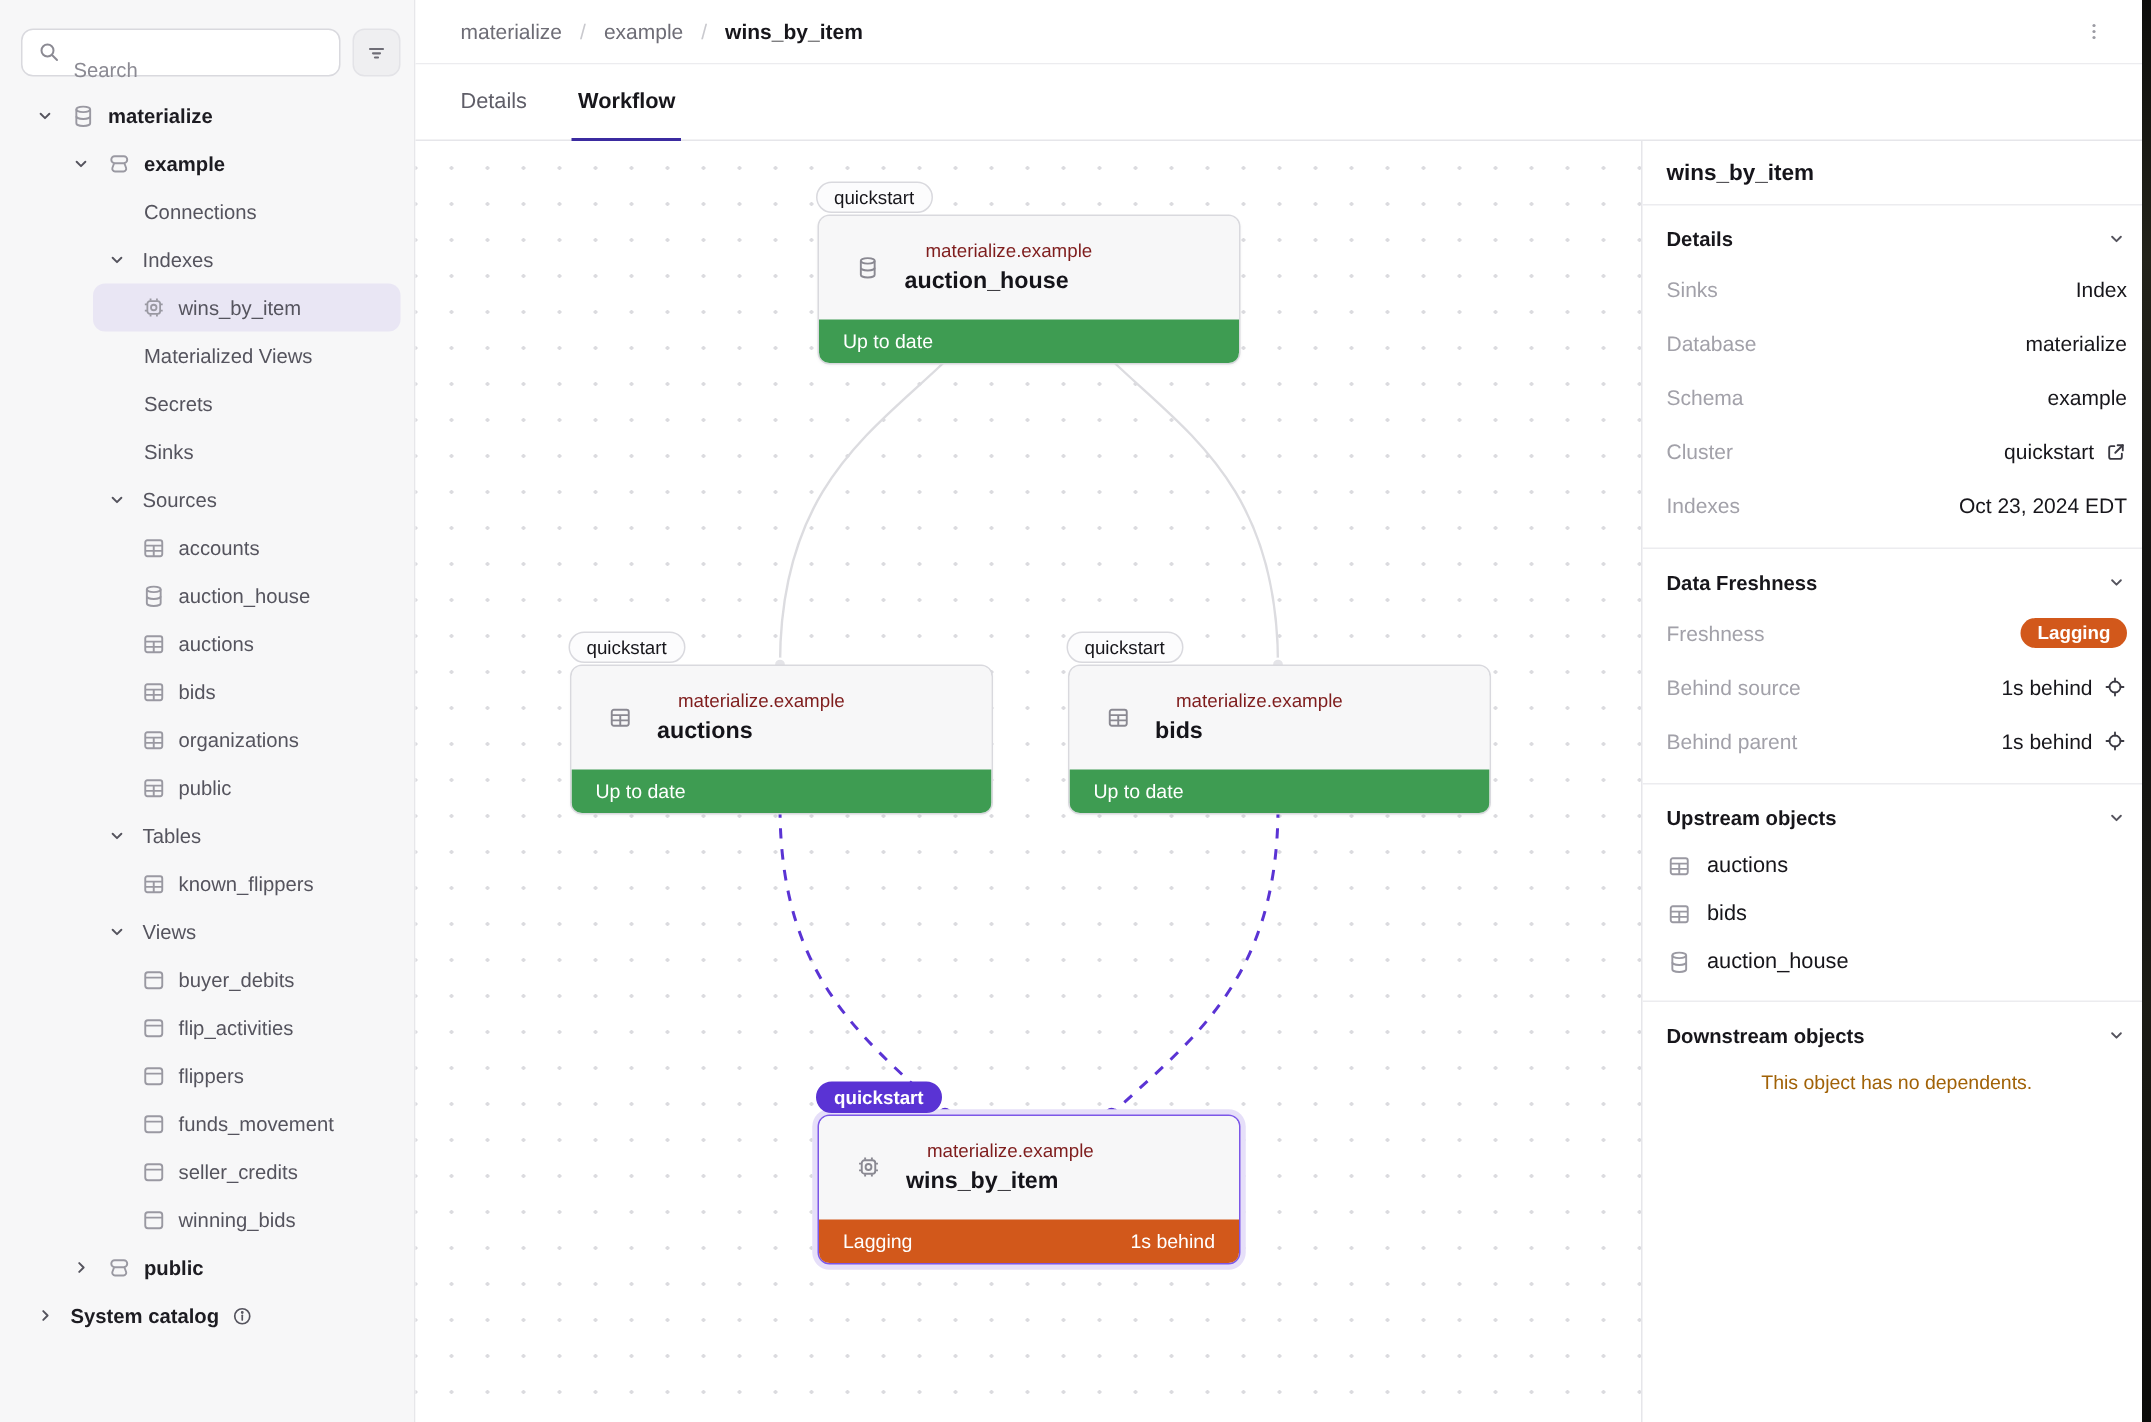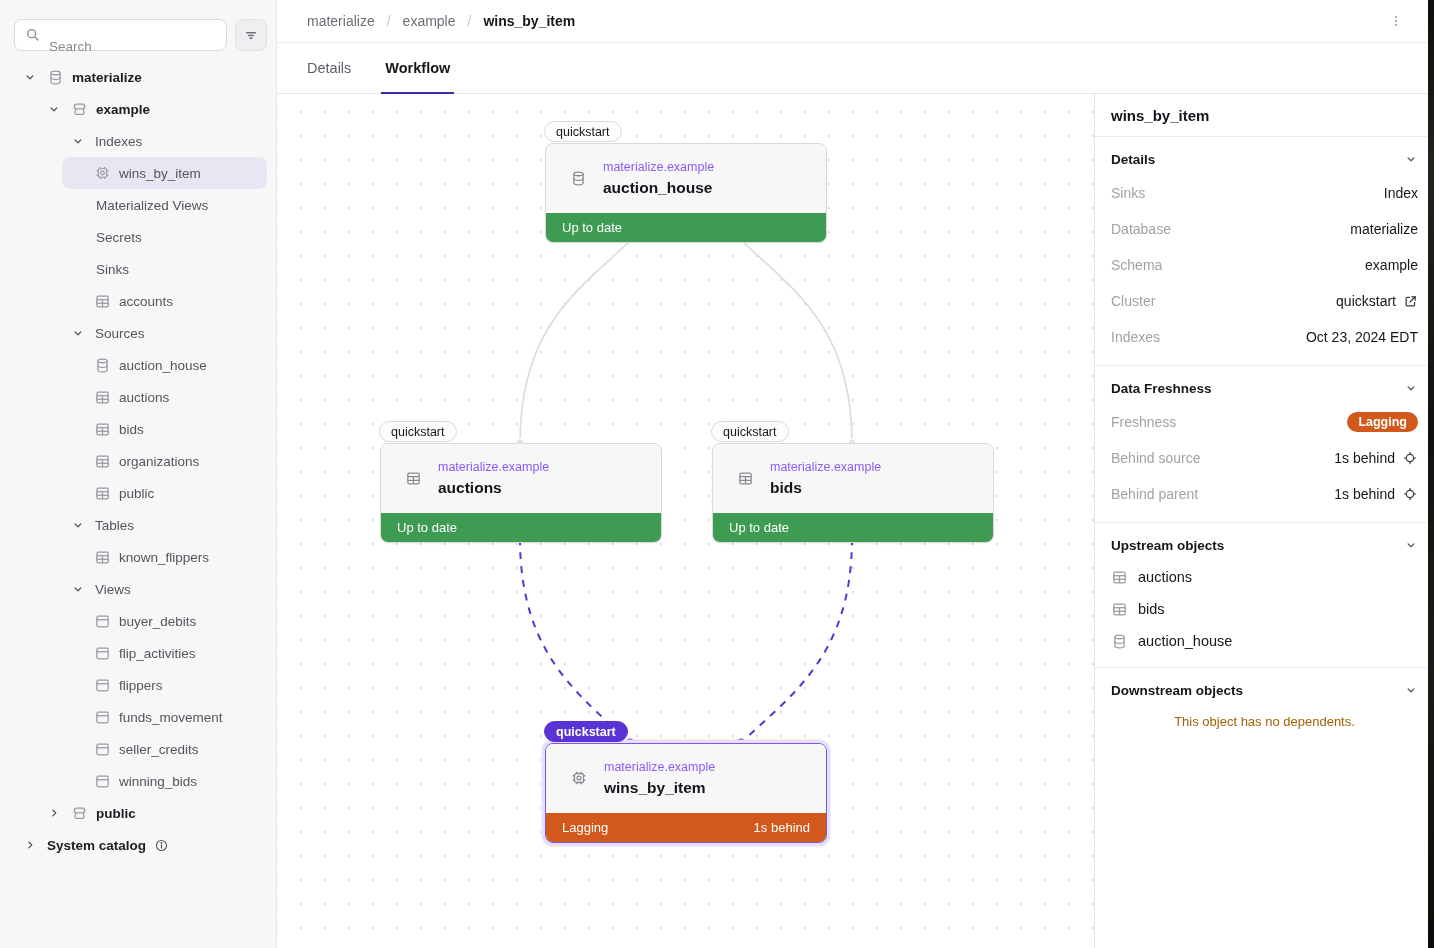--- a/index.html
+++ b/index.html
@@ -78,21 +78,21 @@
   }
   .edges { position:absolute; inset:0; width:100%; height:100%; pointer-events:none; }
   .wnode {
     position:absolute; width:282px; background:#F7F7F8; border:1px solid #D9D9DE;
     border-radius:8px; overflow:hidden; cursor:pointer;
     box-shadow:0 1px 2px rgba(20,20,30,.04);
   }
   .wnode.selected { border:1px solid #7C57E8; box-shadow:0 0 0 3.5px #E6DFF9; }
   .wnode-body { display:flex; align-items:center; gap:16px; padding:14px 20px 15px 24px; height:69px; background:#F7F7F8; }
   .wnode-icon { color:#8A8992; display:flex; }
-  .wnode-qual { font-size:12.5px; color:#8b5cf6; margin-bottom:5px; }
+  .wnode-qual { font-size:12.5px; color:#7f1d1d; margin-bottom:5px;margin-left:14px; }
   .wnode-name { font-size:15.5px; font-weight:700; color:#15141A; }
   .wnode-status {
     height:29px; display:flex; align-items:center; justify-content:space-between;
     padding:0 16px; color:#fff; font-size:13px;
   }
   .nbadge {
     position:absolute; height:21px; display:inline-flex; align-items:center;
     padding:0 11px; border-radius:11px; font-size:12.5px; font-weight:500;
     background:#FCFCFD; border:1px solid #D9D9DE; color:#17161B; z-index:3;
   }
@@ -183,20 +183,24 @@
           </span>
           <span class="ticon">
             <svg width="17" height="17" viewBox="0 0 24 24" fill="none" stroke="currentColor" stroke-width="1.8" stroke-linejoin="round">
               <rect x="4.5" y="4.5" width="15" height="6.5" rx="3.2"></rect>
               <path d="M7 11.5 5.6 15.3a2.6 2.6 0 0 0 2.4 3.5h8a2.6 2.6 0 0 0 2.4-3.5L17 11.5"></path>
             </svg>
           </span>
           <span class="tlabel">example</span>
         </div>
         <div class="trow">
+          <span style="width: 96px; display: inline-block;"></span>
+          <span class="tlabel">Connections</span>
+        </div>
+        <div class="trow">
           <span style="width: 70px; display: inline-block;"></span>
           <span class="chev">
             <svg width="14" height="14" viewBox="0 0 24 24" fill="none" stroke="currentColor" stroke-width="2.2" stroke-linecap="round" stroke-linejoin="round">
               <path d="M7 10l5 5 5-5"></path>
             </svg>
           </span>
           <span class="tlabel">Indexes</span>
         </div>
         <div class="trow selected">
           <div class="selpill"></div>
@@ -216,39 +220,39 @@
         </div>
         <div class="trow">
           <span style="width: 96px; display: inline-block;"></span>
           <span class="tlabel">Secrets</span>
         </div>
         <div class="trow">
           <span style="width: 96px; display: inline-block;"></span>
           <span class="tlabel">Sinks</span>
         </div>
         <div class="trow">
-          <span style="width: 94px; display: inline-block;"></span>
-          <span class="ticon">
-            <svg width="17" height="17" viewBox="0 0 24 24" fill="none" stroke="currentColor" stroke-width="1.8">
-              <rect x="4" y="4.5" width="16" height="15" rx="2"></rect>
-              <path d="M4 9.5h16"></path>
-              <path d="M4 14.5h16"></path>
-              <path d="M12 9.5v10"></path>
-            </svg>
-          </span>
-          <span class="tlabel">accounts</span>
-        </div>
-        <div class="trow">
           <span style="width: 70px; display: inline-block;"></span>
           <span class="chev">
             <svg width="14" height="14" viewBox="0 0 24 24" fill="none" stroke="currentColor" stroke-width="2.2" stroke-linecap="round" stroke-linejoin="round">
               <path d="M7 10l5 5 5-5"></path>
             </svg>
           </span>
           <span class="tlabel">Sources</span>
+        </div>
+        <div class="trow">
+          <span style="width: 94px; display: inline-block;"></span>
+          <span class="ticon">
+            <svg width="17" height="17" viewBox="0 0 24 24" fill="none" stroke="currentColor" stroke-width="1.8">
+              <rect x="4" y="4.5" width="16" height="15" rx="2"></rect>
+              <path d="M4 9.5h16"></path>
+              <path d="M4 14.5h16"></path>
+              <path d="M12 9.5v10"></path>
+            </svg>
+          </span>
+          <span class="tlabel">accounts</span>
         </div>
         <div class="trow">
           <span style="width: 94px; display: inline-block;"></span>
           <span class="ticon">
             <svg width="17" height="17" viewBox="0 0 24 24" fill="none" stroke="currentColor" stroke-width="1.8">
               <ellipse cx="12" cy="5.5" rx="6.5" ry="2.6"></ellipse>
               <path d="M5.5 5.5v13c0 1.45 2.9 2.6 6.5 2.6s6.5-1.15 6.5-2.6v-13"></path>
               <path d="M5.5 12c0 1.45 2.9 2.6 6.5 2.6s6.5-1.15 6.5-2.6"></path>
             </svg>
           </span>

